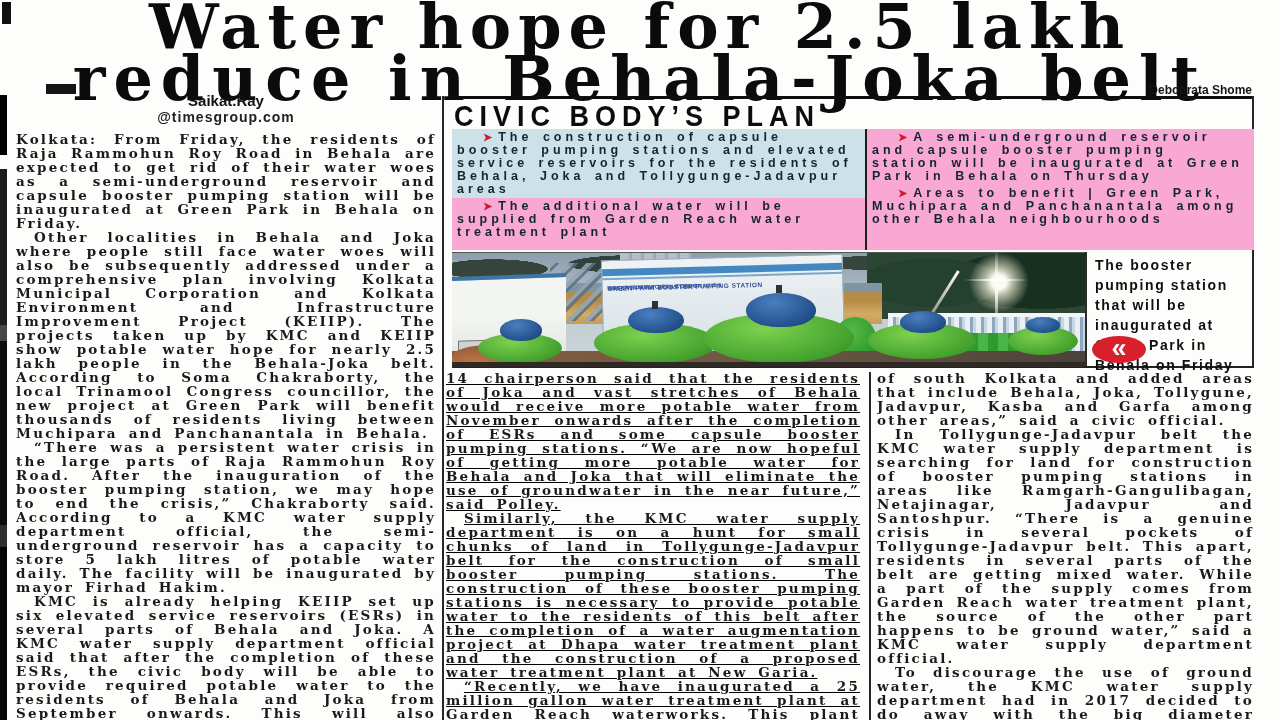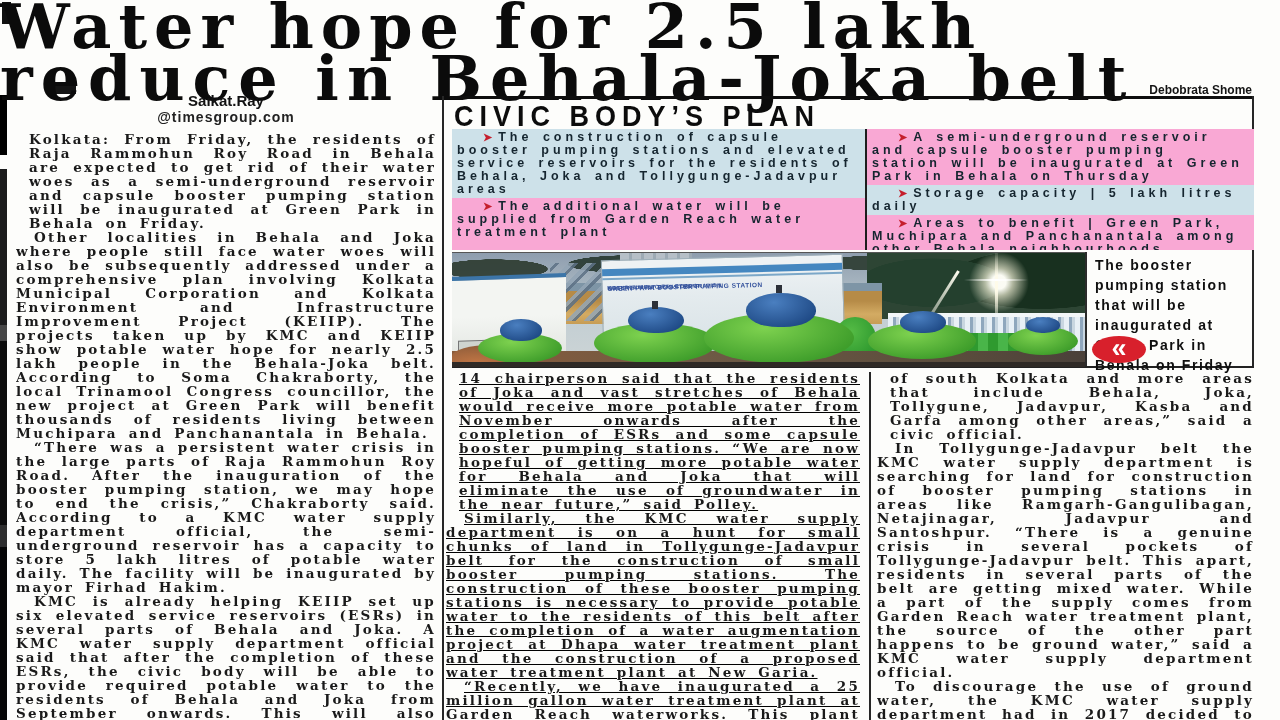--- a/index.html
+++ b/index.html
@@ -1,21 +1,21 @@
 <!DOCTYPE html>
 <html><head>
 <meta charset="utf-8">
 <style>
   html,body{margin:0;padding:0;}
   body{
     width:1280px;height:720px;overflow:hidden;position:relative;
     background:#fdfdfb;font-family:"Liberation Sans",sans-serif;
   }
   
-  .headline{position:absolute;left:0;top:0;width:1280px;text-align:left;
+  .headline{position:absolute;left:0;top:0;width:1280px;text-align:center;
     font-family:"DejaVu Serif","Liberation Serif",serif;font-weight:bold;color:#0b0b0b;}
   .headline .l1{font-size:62px;line-height:54px;letter-spacing:7px;}
   .headline .l2{font-size:62px;line-height:50px;letter-spacing:8px;}
   
   .edge-strip{position:absolute;left:0;top:95px;width:7px;height:625px;
     background:linear-gradient(180deg,#000 0px,#000 60px,transparent 60px,transparent 74px,
       #1c1c1c 74px,#1c1c1c 230px,#464646 230px,#464646 246px,#0c0c0c 246px,#0c0c0c 430px,
       #2e2e2e 430px,#2e2e2e 452px,#060606 452px,#060606 625px);}
   .corner-mark{position:absolute;left:2px;top:2px;width:9px;height:22px;background:#101010;}
   .crop-mark{position:absolute;left:46px;top:84px;width:30px;height:10px;background:#141414;}
@@ -31,21 +31,21 @@
     font-size:12px;font-weight:bold;color:#141414;}
   .col1{position:absolute;left:16px;top:92px;width:420px;height:628px;overflow:hidden;}
   .byline{text-align:center;margin-bottom:7px;}
   .byline .author{font-size:15px;font-weight:bold;color:#111;display:block;}
   .byline .handle{font-size:14px;font-weight:bold;color:#222;display:block;letter-spacing:1px;text-align:center;}
   
   .bodytext p{
     font-family:"DejaVu Serif","Liberation Serif",serif;font-weight:bold;
     font-size:13.5px;line-height:14px;letter-spacing:2.2px;word-spacing:4px;
     text-align:justify;margin:0;color:#1a1a1a;text-indent:18px;}
-  .bodytext p:first-child{text-indent:0;margin-left:13px;}
+  .bodytext p:first-child{text-indent:0;}
   .col2{position:absolute;left:446px;top:371px;width:414px;height:349px;overflow:hidden;text-decoration:underline;}
   .col3{position:absolute;left:877px;top:371px;width:377px;height:349px;overflow:hidden;}
   
   .plan-title{position:absolute;left:454px;top:100px;font-size:27px;font-weight:bold;
     letter-spacing:6px;color:#0c0c0c;transform:scaleY(1.08);transform-origin:left top;white-space:nowrap;}
   .plan-box{position:absolute;left:452px;top:129px;width:802px;height:121px;display:flex;background:#f9a8d4;overflow:hidden;}
   .plan-col{box-sizing:border-box;}
   .plan-col.left{width:413px;}
   .plan-divider{width:2px;background:#1e1e1e;}
   .plan-col.right{flex:1;}
@@ -168,21 +168,20 @@
 
 <div class="plan-title">CIVIC BODY’S PLAN</div>
 <div class="plan-box">
   <div class="plan-col left">
       <div class="plan-item shaded"><span class="arrow">➤</span><span>The construction of capsule booster pumping stations and elevated service reservoirs for the residents of Behala, Joka and Tollygunge-Jadavpur areas</span></div>
       <div class="plan-item"><span class="arrow">➤</span><span>The additional water will be supplied from Garden Reach water treatment plant</span></div>
     </div>
   <div class="plan-divider"></div>
   <div class="plan-col right">
       <div class="plan-item"><span class="arrow">➤</span><span>A semi-underground reservoir and capsule booster pumping station will be inaugurated at Green Park in Behala on Thursday</span></div>
-      <div class="plan-item shaded"><span class="arrow">➤</span><span>Storage capacity | 5 lakh litres daily</span></div>
       <div class="plan-item"><span class="arrow">➤</span><span>Areas to benefit | Green Park, Muchipara and Panchanantala among other Behala neighbourhoods</span></div>
     </div>
 </div>
 
 <div class="photo">
   <div class="trees"></div>
   <div class="bg-tower"></div>
   <div class="right-trees"></div>
   <div class="wall-stripe"></div>
   <div class="wall-ochre"></div>
@@ -231,16 +230,16 @@
     <span>«</span>
   </div>
 </div>
 
 <div class="col2 bodytext">
     <p>14 chairperson said that the residents of Joka and vast stretches of Behala would receive more potable water from November onwards after the completion of ESRs and some capsule booster pumping stations. “We are now hopeful of getting more potable water for Behala and Joka that will eliminate the use of groundwater in the near future,” said Polley.</p>
     <p>Similarly, the KMC water supply department is on a hunt for small chunks of land in Tollygunge-Jadavpur belt for the construction of small booster pumping stations. The construction of these booster pumping stations is necessary to provide potable water to the residents of this belt after the completion of a water augmentation project at Dhapa water treatment plant and the construction of a proposed water treatment plant at New Garia.</p>
     <p>“Recently, we have inaugurated a 25 million gallon water treatment plant at Garden Reach waterworks. This plant has the capacity to cater to the residents of large parts</p>
   </div>
 <div class="col3 bodytext">
-    <p>of south Kolkata and more areas that include Behala, Joka, Tollygune, Jadavpur, Kasba and Garfa among other areas,” said a civic official.</p>
+    <p>of south Kolkata and added areas that include Behala, Joka, Tollygune, Jadavpur, Kasba and Garfa among other areas,” said a civic official.</p>
     <p>In Tollygunge-Jadavpur belt the KMC water supply department is searching for land for construction of booster pumping stations in areas like Ramgarh-Gangulibagan, Netajinagar, Jadavpur and Santoshpur. “There is a genuine crisis in several pockets of Tollygunge-Jadavpur belt. This apart, residents in several parts of the belt are getting mixed water. While a part of the supply comes from Garden Reach water treatment plant, the source of the other part happens to be ground water,” said a KMC water supply department official.</p>
     <p>To discourage the use of ground water, the KMC water supply department had in 2017 decided to do away with the big diameter tubewells in large parts of Tollygunge-Jadavpur belt. However, as the demand for potable water grew in the belt over the years, the ban on the ground water couldn’t be enforced.</p>
   </div>
 
 </body></html>

